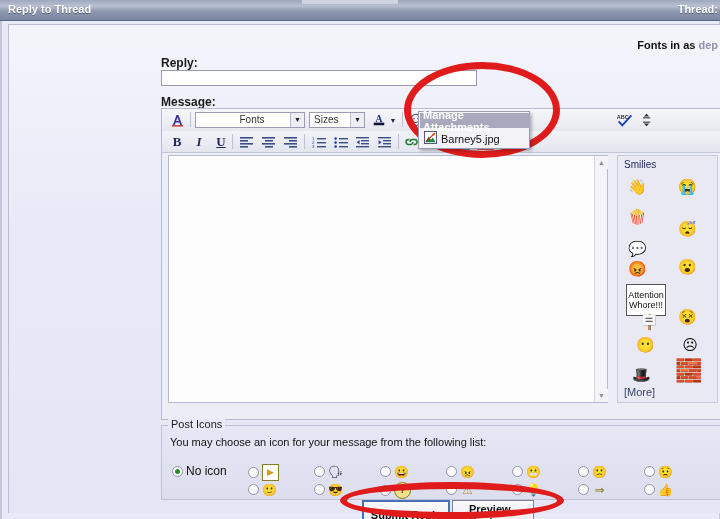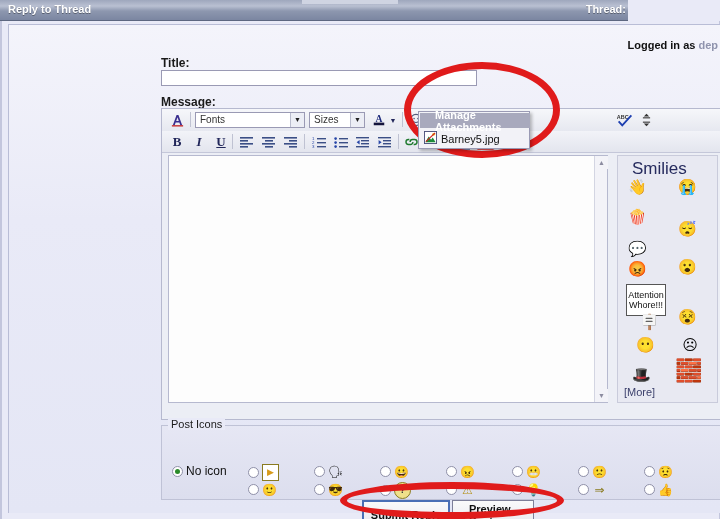--- a/index.html
+++ b/index.html
@@ -5,21 +5,21 @@
   html,body{margin:0;padding:0;}
   body{
     width:720px;height:519px;overflow:hidden;
     font-family:"Liberation Sans", sans-serif;
     font-size:11px;
     background:#e9eaf7;
     position:relative;
   }
   
   #window-titlebar{
-    position:absolute;left:0;top:0;width:628px;height:21px;
+    position:absolute;left:0;top:0;width:720px;height:21px;
     background:linear-gradient(to bottom,#9ea7bd 0%,#b9c0d2 30%,#8d97af 55%,#7b86a1 100%);
     border-bottom:1px solid #5d6780;
     box-sizing:border-box;
   }
   #window-titlebar .tb-left{
     position:absolute;left:8px;top:3px;
     color:#ffffff;font-weight:bold;font-size:11px;
     text-shadow:0 1px 0 rgba(0,0,0,.35);
   }
   #window-titlebar .tb-right{
@@ -102,21 +102,21 @@
     display:flex;align-items:center;justify-content:center;
     font-size:7px;color:#8c8ca0;background:#f3f3f8;
   }
   #sb-up{top:0;}
   #sb-down{bottom:0;}
   
   #smilies-panel{
     position:absolute;left:455px;top:46px;width:101px;height:248px;
     background:#e8e9f2;border:1px solid #c9cbdb;box-sizing:border-box;
   }
-  #smilies-title{position:absolute;left:14px;top:3px;font-size:17px;color:#262b5e;font-weight:normal;}
+  #smilies-title{position:absolute;left:6px;top:3px;font-size:10px;color:#262b5e;font-weight:normal;}
   .smile{
     position:absolute;width:20px;height:20px;
     display:flex;align-items:center;justify-content:center;font-size:15px;line-height:1;
   }
   #smilies-more{
     position:absolute;left:6px;bottom:4px;font-size:11px;color:#3b3f6b;
   }
   
   #posticons-panel{
     position:absolute;left:152px;top:400px;width:562px;height:75px;
@@ -169,41 +169,41 @@
 <div id="window-titlebar">
   <div id="titlebar-nub"></div>
   <span class="tb-left">Reply to Thread</span>
   <span class="tb-right">Thread:</span>
 </div>
 
 <div id="page-body">
   <div id="content-frame">
 
     <div id="logged-in">
-      <span>Logged in as</span>
+      <span>Fonts in as</span>
       <span class="user">dep</span>
     </div>
 
-    <div id="title-label">Title:</div>
+    <div id="title-label">Reply:</div>
     <input id="title-input" type="text" value="" style="">
 
     <div id="message-label">Message:</div>
 
     <div id="editor-frame">
 
       <div class="tb-row" id="tb-row1">
         <div class="tbtn" style="left:6px;">
           <svg width="15" height="15" viewBox="0 0 16 16">
             <path d="M3 13 L7 2 L9 2 L13 13 L11 13 L10 10 L6 10 L5 13 Z" fill="#3a2f8f"></path>
             <path d="M6.6 8.4 L9.4 8.4 L8 4.4 Z" fill="#e8e9f2"></path>
             <path d="M2 13 L14 13 L14 14.4 L2 14.4 Z" fill="#c32020"></path>
           </svg>
         </div>
         <div class="sep" style="left:28px;"></div>
-        <div class="combo" style="left:33px;width:110px;">
+        <div class="combo" style="left:33px;width:110px;text-align:center;">
           <span>Fonts</span>
           <span class="arrow">▼</span>
         </div>
         <div class="combo" style="left:147px;width:56px;">
           <span>Sizes</span>
           <span class="arrow">▼</span>
         </div>
         <div class="tbtn" style="left:209px;width:16px;">
           <svg width="15" height="16" viewBox="0 0 16 16">
             <text x="8" y="10" font-family="Liberation Serif, serif" font-size="11" font-weight="bold" fill="#1d2a7a" text-anchor="middle">A</text>
@@ -379,20 +379,21 @@
         <div class="smile" style="left:62px;top:178px;">☹</div>
         <div class="smile" style="left:14px;top:208px;">🎩</div>
         <div class="smile" style="left:56px;top:200px;width:30px;height:30px;font-size:22px;">🧱</div>
 
         <div id="smilies-more">[More]</div>
       </div>
     </div>
 
     <div id="posticons-panel">
       <div id="posticons-legend">Post Icons</div>
+      <div id="posticons-help">You may choose an icon for your message from the following list:</div>
 
       <div class="ic-cell" style="left:10px;top:38px;text-align:center;">
         <span class="radio on"></span>
         <span id="noicon-label">No icon</span>
       </div>
 
       <div class="ic-cell" style="left:86px;top:38px;">
         <span class="radio"></span>
         <span class="ic-glyph" style="border:1px solid #8a7b20;background:#fff;color:#d79a1a;font-size:9px;">▶</span>
       </div>
@@ -452,21 +453,21 @@
     </div>
 
   </div>
 </div>
 
 <div id="attachment-menu" style="position:absolute;left:418px;top:111px;width:112px;height:38px;
             background:#f2f2f7;border:1px solid #9a9ab4;box-sizing:border-box;
             box-shadow:2px 2px 3px rgba(0,0,0,.25);z-index:40;">
   <div style="position:absolute;left:1px;top:1px;width:110px;height:15px;
               background:#a8a9bd;color:#ffffff;font-size:11px;font-weight:bold;
-              display:flex;align-items:center;padding-left:15px;box-sizing:border-box;">
+              display:flex;align-items:center;padding-left:3px;box-sizing:border-box;">
     <span>Manage Attachments</span>
   </div>
   <div style="position:absolute;left:2px;top:18px;height:17px;width:108px;
               display:flex;align-items:center;gap:4px;padding-left:3px;box-sizing:border-box;">
     <span style="flex:none;">
       <svg width="13" height="13" viewBox="0 0 14 14">
         <rect x="0.5" y="0.5" width="13" height="13" fill="#ffffff" stroke="#4a4f7a"></rect>
         <path d="M1.5 12 L5 6 L7.6 9.4 L9.4 7 L12.5 12 Z" fill="#1d8a3a"></path>
         <circle cx="10.4" cy="3.6" r="1.5" fill="#e8c020"></circle>
         <path d="M2 11.5 L12 2" stroke="#d02020" stroke-width="1.3" fill="none"></path>

